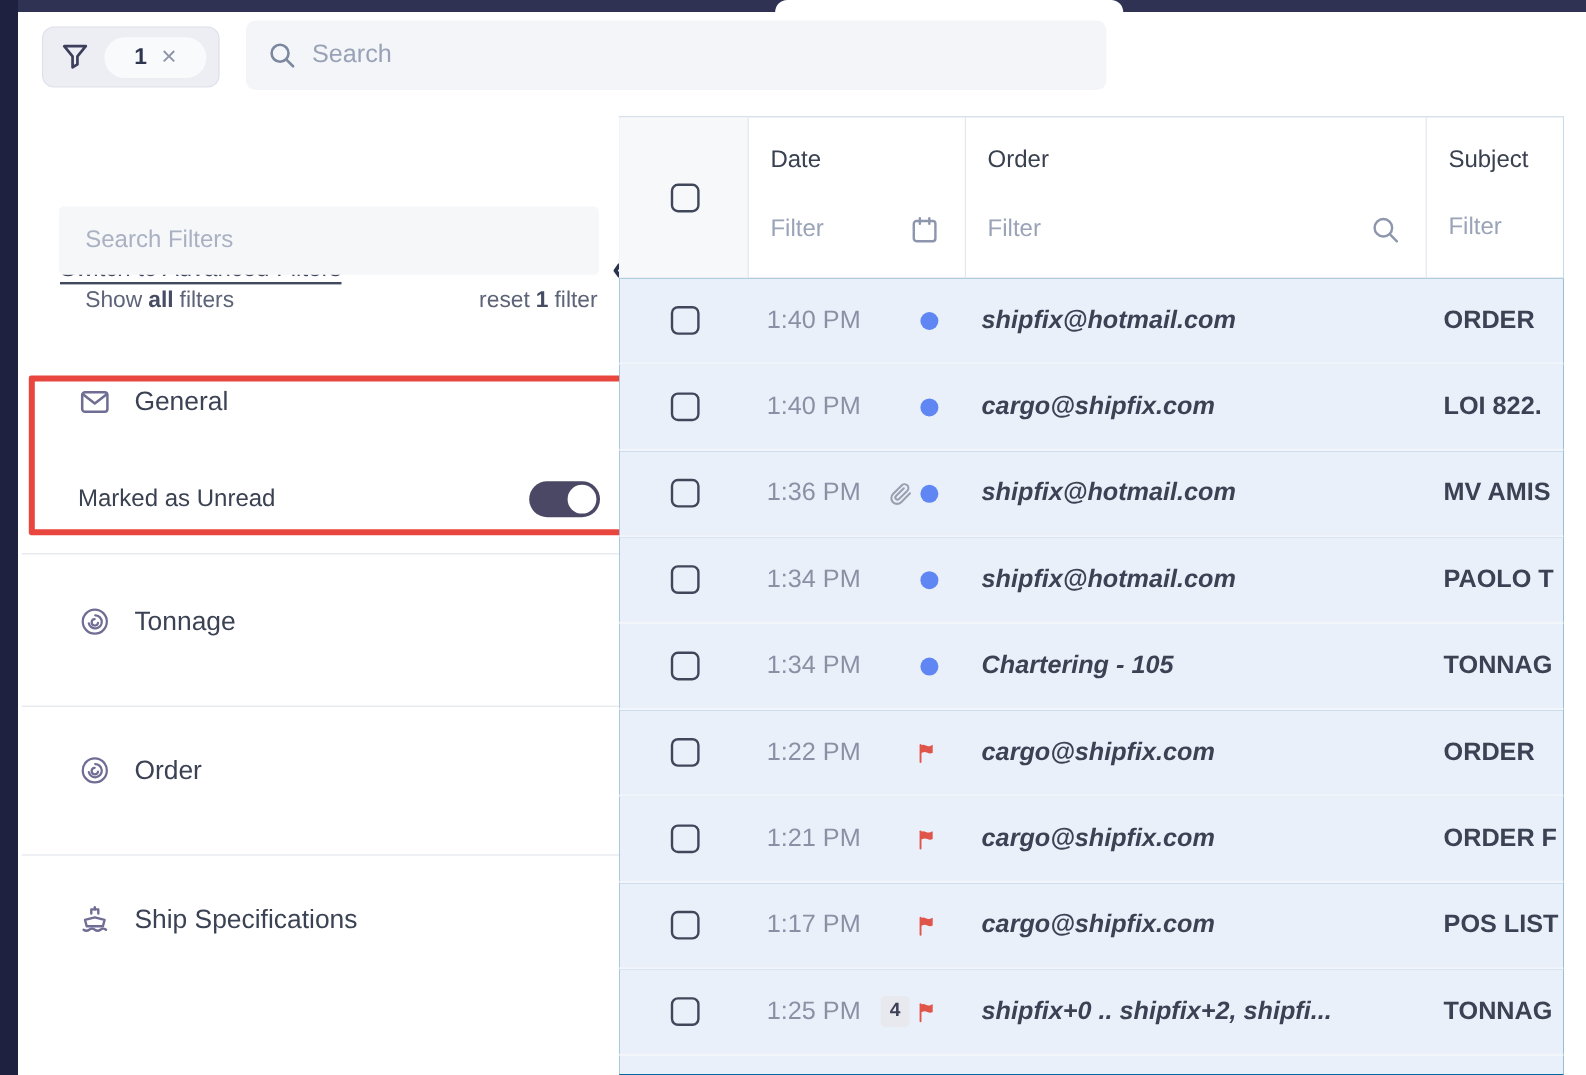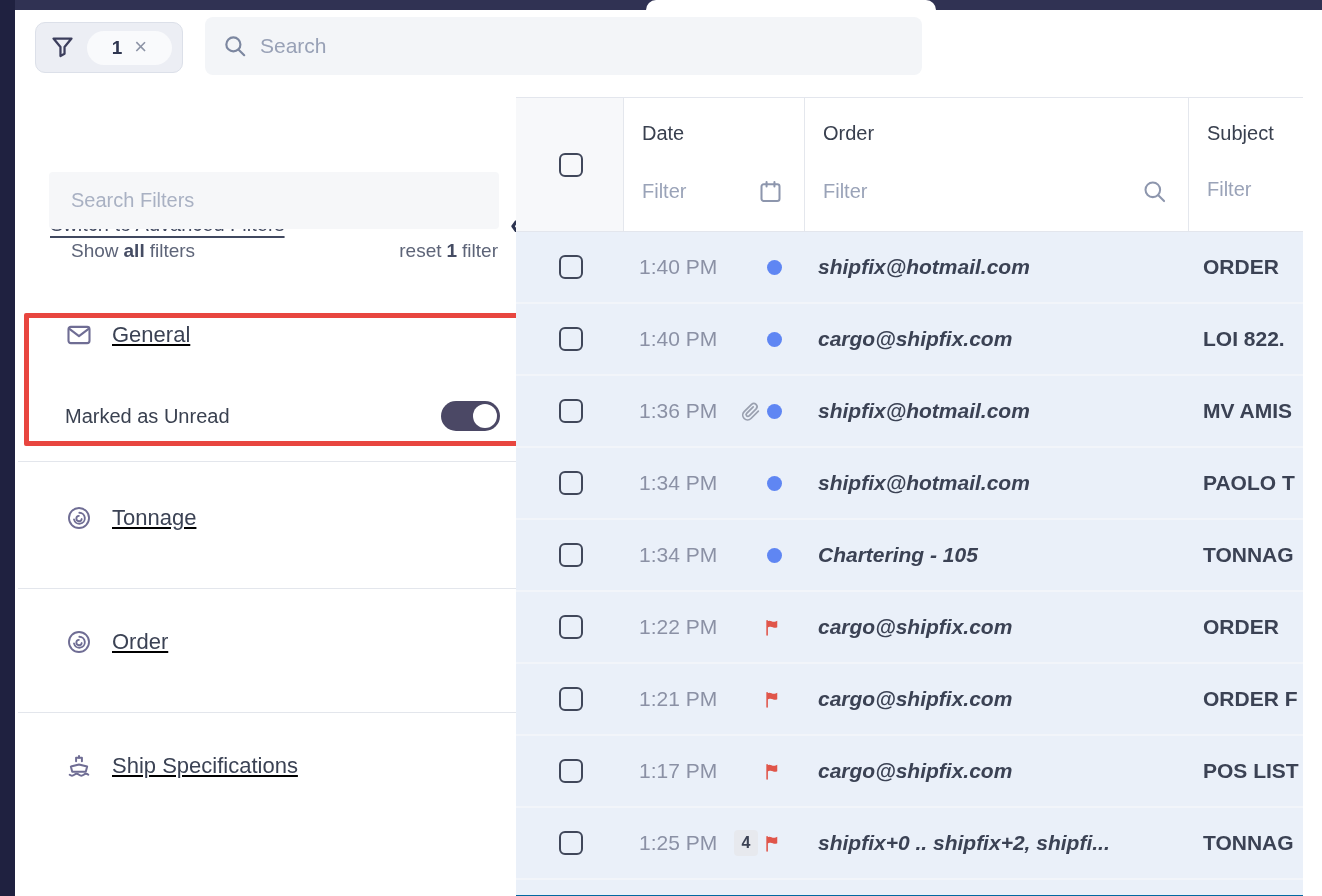--- a/index.html
+++ b/index.html
@@ -38,21 +38,21 @@
   .fsearch input { width:100%; border:none; outline:none; background:transparent; font-family:Liberation Sans, sans-serif;
                    font-size:20px; color:#404040; padding:0 22px; }
   .fsearch input::placeholder { color:#a9b1c3; }
   .srrow { position:absolute; left:0; top:143px; width:520px; padding:0 37px 0 56px;
            display:flex; justify-content:space-between; font-size:19px; color:#5d6478; }
   .srrow .b { font-weight:bold; color:#454c63; margin:0 5px; }
   .srrow .lnk { cursor:pointer; }
 
   .hl-box { position:absolute; left:9px; top:216px; width:509px; height:133px;
             border:5px solid #e8463f; border-radius:2px; z-index:2; }
-  .sec-head { position:absolute; left:50px; display:flex; align-items:center; gap:19px; cursor:pointer;text-decoration:underline; }
+  .sec-head { position:absolute; left:50px; display:flex; align-items:center; gap:19px; cursor:pointer; }
   .sec-head svg { width:28px; height:28px; flex:0 0 auto; }
   .sec-head .t { font-size:22px; color:#3b4254; }
   .mk-row { position:absolute; left:50px; top:289px; width:435px; display:flex;
             align-items:center; justify-content:space-between;margin-top:15px; }
   .mk-row .lbl { font-size:20px; color:#3a4150; }
   .toggle { width:59px; height:30px; border-radius:15px; background:#4b4865; position:relative; cursor:pointer; }
   .toggle .knob { position:absolute; top:3px; left:32px; width:24px; height:24px; border-radius:50%; background:#fff; }
   .divider { position:absolute; left:3px; width:517px; height:1px; background:#e3e6ec; }
 
   

